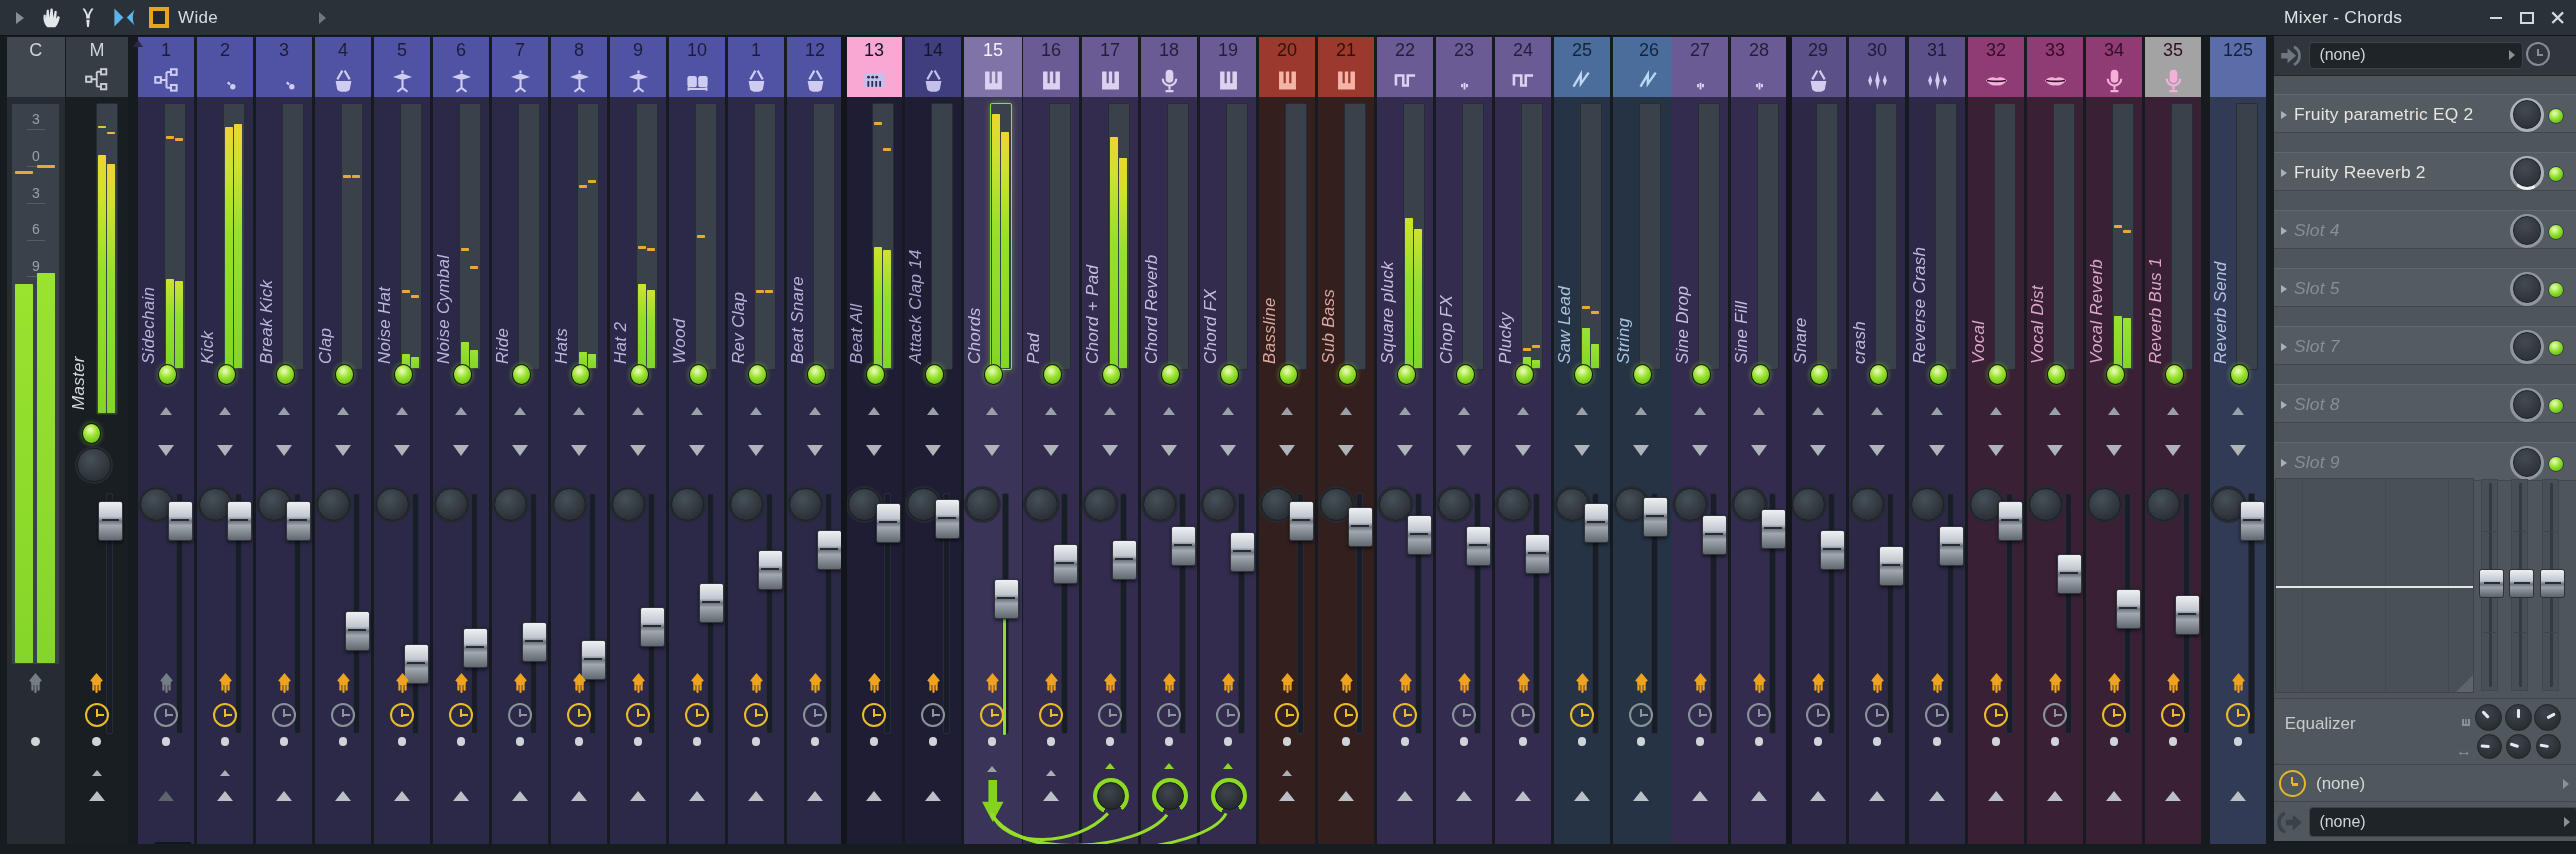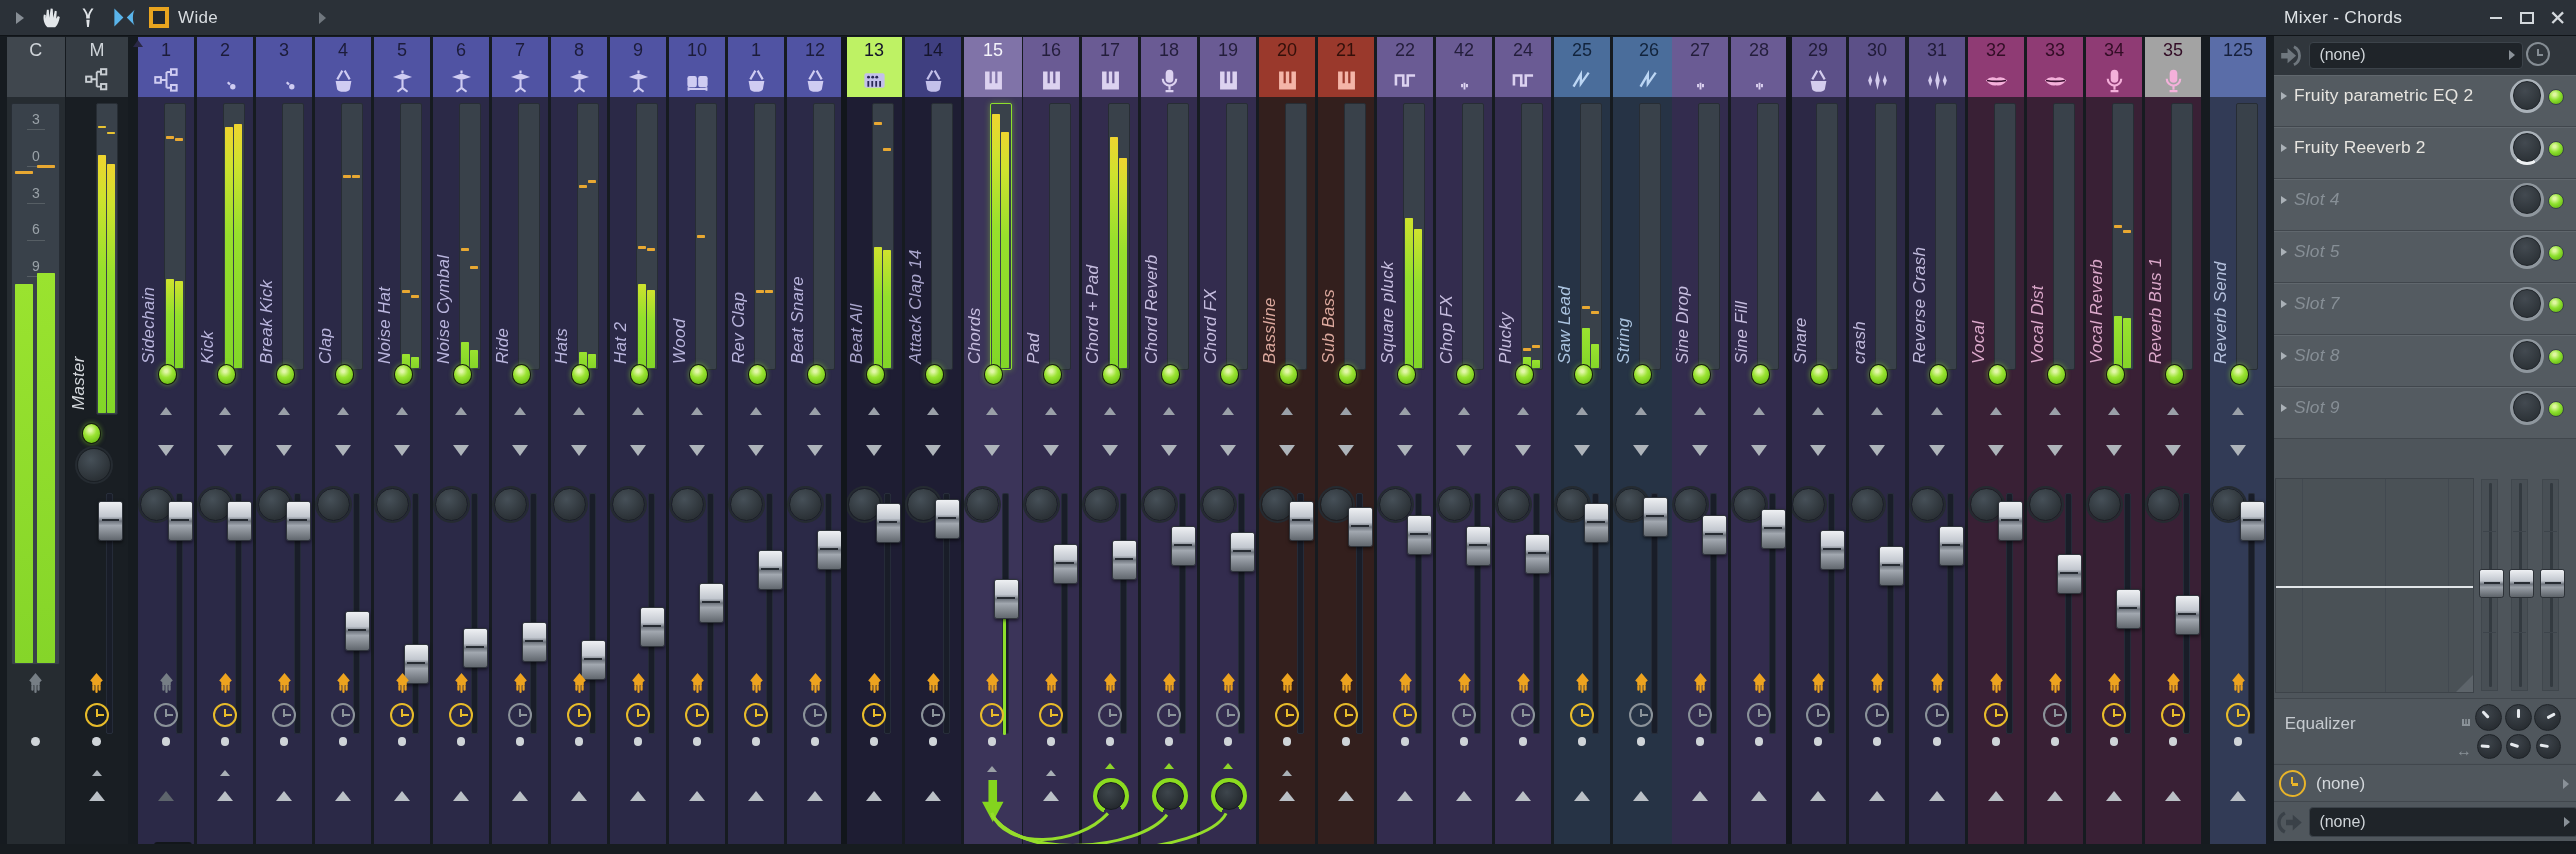--- a/index.html
+++ b/index.html
@@ -38,21 +38,21 @@
   .garrow{position:absolute;background:#84d41e;clip-path:polygon(50% 100%,100% 52%,70% 52%,70% 0,30% 0,30% 52%,0 52%);filter:drop-shadow(0 0 3.4px rgba(132,212,30,.6));}
   .hollow-tri{position:absolute;width:0;height:0;}
   .scrollbar{position:absolute;height:6.7px;background:#12161a;border-radius:3.4px;}
   .gsep{position:absolute;top:37px;height:807px;background:#12161b;}
   
   .panel{position:absolute;left:2274px;top:35px;width:302px;height:805px;background:#4e555b;z-index:30;}
   .inrow{position:absolute;left:0;top:0;width:302px;height:40px;background:#30363c;border-bottom:0.7px solid #22272c;}
   .dropdown{position:absolute;background:#1f2429;border:0.7px solid #3c434a;border-radius:4px;color:#cfd4d8;font-size:16px;display:flex;align-items:center;padding:0 9.4px;}
   .dd-arr{position:absolute;right:6.7px;width:0;height:0;border-top:5.4px solid transparent;border-bottom:5.4px solid transparent;border-left:6px solid #8a9198;}
   .slots{position:absolute;left:0;top:40px;width:302px;}
-  .slot{position:relative;width:302px;height:52px;background:#545b61;border-top:0.7px solid #60676d;border-bottom:0.7px solid #41474d;box-sizing:border-box;}
+  .slot{position:relative;width:302px;height:39px;background:#545b61;border-top:0.7px solid #60676d;border-bottom:0.7px solid #41474d;box-sizing:border-box;margin-top:19px;}
   .slot.sel{background:#3c4b66;}
   .slot-tri{position:absolute;left:6.7px;top:16px;width:0;height:0;border-top:4.7px solid transparent;border-bottom:4.7px solid transparent;border-left:6px solid #aab1b7;}
   .slot-label{position:absolute;left:20px;top:9.4px;font-size:17.4px;color:#e7e5e0;letter-spacing:0.2px;}
   .slot-label.empty{color:#878f96;font-style:italic;}
   .slot.sel .slot-label{color:#a8c4f0;}
   .slot-knob-o{position:absolute;right:32px;top:2.7px;width:34px;height:34px;border-radius:50%;}
   .slot-knob-i{position:absolute;left:2.7px;top:2.7px;right:2.7px;bottom:2.7px;border-radius:50%;background:radial-gradient(circle at 42% 33%,#434a51,#2d3338 75%);border:0.7px solid #20252a;}
   .slot-led{position:absolute;right:12px;top:12.7px;width:14px;height:14px;border-radius:50%;border:1.3px solid #39414a;background:radial-gradient(circle at 40% 32%,#dff7a0 10%,#8ee12f 45%,#63b414 85%);}
   .graph{position:absolute;left:1.3px;top:443px;width:199px;height:215px;background:#4a5156;border:1.3px solid #3d4349;box-sizing:border-box;}
   .gline-v{position:absolute;top:0;bottom:0;width:1.3px;background:#424950;}
@@ -642,21 +642,21 @@
           </svg>
         </div>
         <div class="clock" style="left: 16px; top: 666px; width: 24px; height: 24px; border: 2px solid rgb(139, 147, 154); box-sizing: border-box;">
           <div style="position: absolute; left: 9.4px; top: 3.9px; width: 2px; height: 8.2px; background: rgb(139, 147, 154);"></div>
           <div style="position: absolute; left: 10px; top: 8.7px; width: 6.8px; height: 2px; background: rgb(139, 147, 154);"></div>
         </div>
         <div class="dot" style="left: 23.5px; top: 700px; width: 8.7px; height: 8.7px;"></div>
         <div class="tri" style="left: 20px; top: 754px; border-left: 8px solid transparent; border-right: 8px solid transparent; border-bottom: 10.7px solid rgb(186, 192, 198);"></div>
       </div>
       <div class="strip" style="left: 846px; width: 56px; background: rgb(30, 29, 51);">
-        <div class="hd" style="background: #bef264;">
+        <div class="hd" style="background: #f9a8d4;">
           <div class="num" style="color: rgb(21, 21, 44);">13</div>
           <div class="hicon">
             <svg width="27" height="27" viewBox="0 0 24 24">
               <rect x="3" y="5.5" width="18" height="13" rx="1.6" fill="#c3c0ea"></rect>
               <circle cx="6.7" cy="9" r="1.3" fill="#2a2a55"></circle>
               <circle cx="10.4" cy="9" r="1.3" fill="#2a2a55"></circle>
               <circle cx="14" cy="9" r="1.3" fill="#2a2a55"></circle>
               <path d="M6.5 12.5 v5 M10 12.5 v5 M13.5 12.5 v5 M17 12.5 v5" stroke="#2a2a55" stroke-width="1.6"></path>
             </svg>
           </div>
@@ -1016,21 +1016,21 @@
         </div>
         <div class="clock" style="left: 16px; top: 666px; width: 24px; height: 24px; border: 2px solid rgb(232, 188, 42); box-sizing: border-box;">
           <div style="position: absolute; left: 9.4px; top: 3.9px; width: 2px; height: 8.2px; background: rgb(232, 188, 42);"></div>
           <div style="position: absolute; left: 10px; top: 8.7px; width: 6.8px; height: 2px; background: rgb(232, 188, 42);"></div>
         </div>
         <div class="dot" style="left: 23.5px; top: 700px; width: 8.7px; height: 8.7px;"></div>
         <div class="tri" style="left: 20px; top: 754px; border-left: 8px solid transparent; border-right: 8px solid transparent; border-bottom: 10.7px solid rgb(186, 192, 198);"></div>
       </div>
       <div class="strip" style="left: 1436px; width: 56px; background: rgb(51, 44, 78);">
         <div class="hd" style="background: rgb(106, 91, 148);">
-          <div class="num" style="color: rgb(36, 30, 60);">42</div>
+          <div class="num" style="color: rgb(36, 30, 60);">23</div>
           <div class="hicon">
             <svg width="27" height="27" viewBox="0 0 24 24">
               <path fill="#dcd2f0" d="M12 2.2 #dcd2f015.6 7 16.8 10.4 16.8 13.4 a4.8 4.8 0 0 1 -9.6 0 #dcd2f07.2 10.4 8.4 7 12 2.2 Z"></path>
               <path d="M12 14 v6 M9.8 15 v3 M14.2 15 v3" stroke="#dcd2f0" stroke-width="1.7"></path>
             </svg>
           </div>
         </div>
         <div class="mtrack" style="left: 25.5px; width: 20px; top: 66px; height: 265px;"></div>
         <div class="nm" style="color: rgb(197, 188, 222);">Chop FX</div>
         <div class="led" style="left: 19.5px; top: 327px;"></div>

